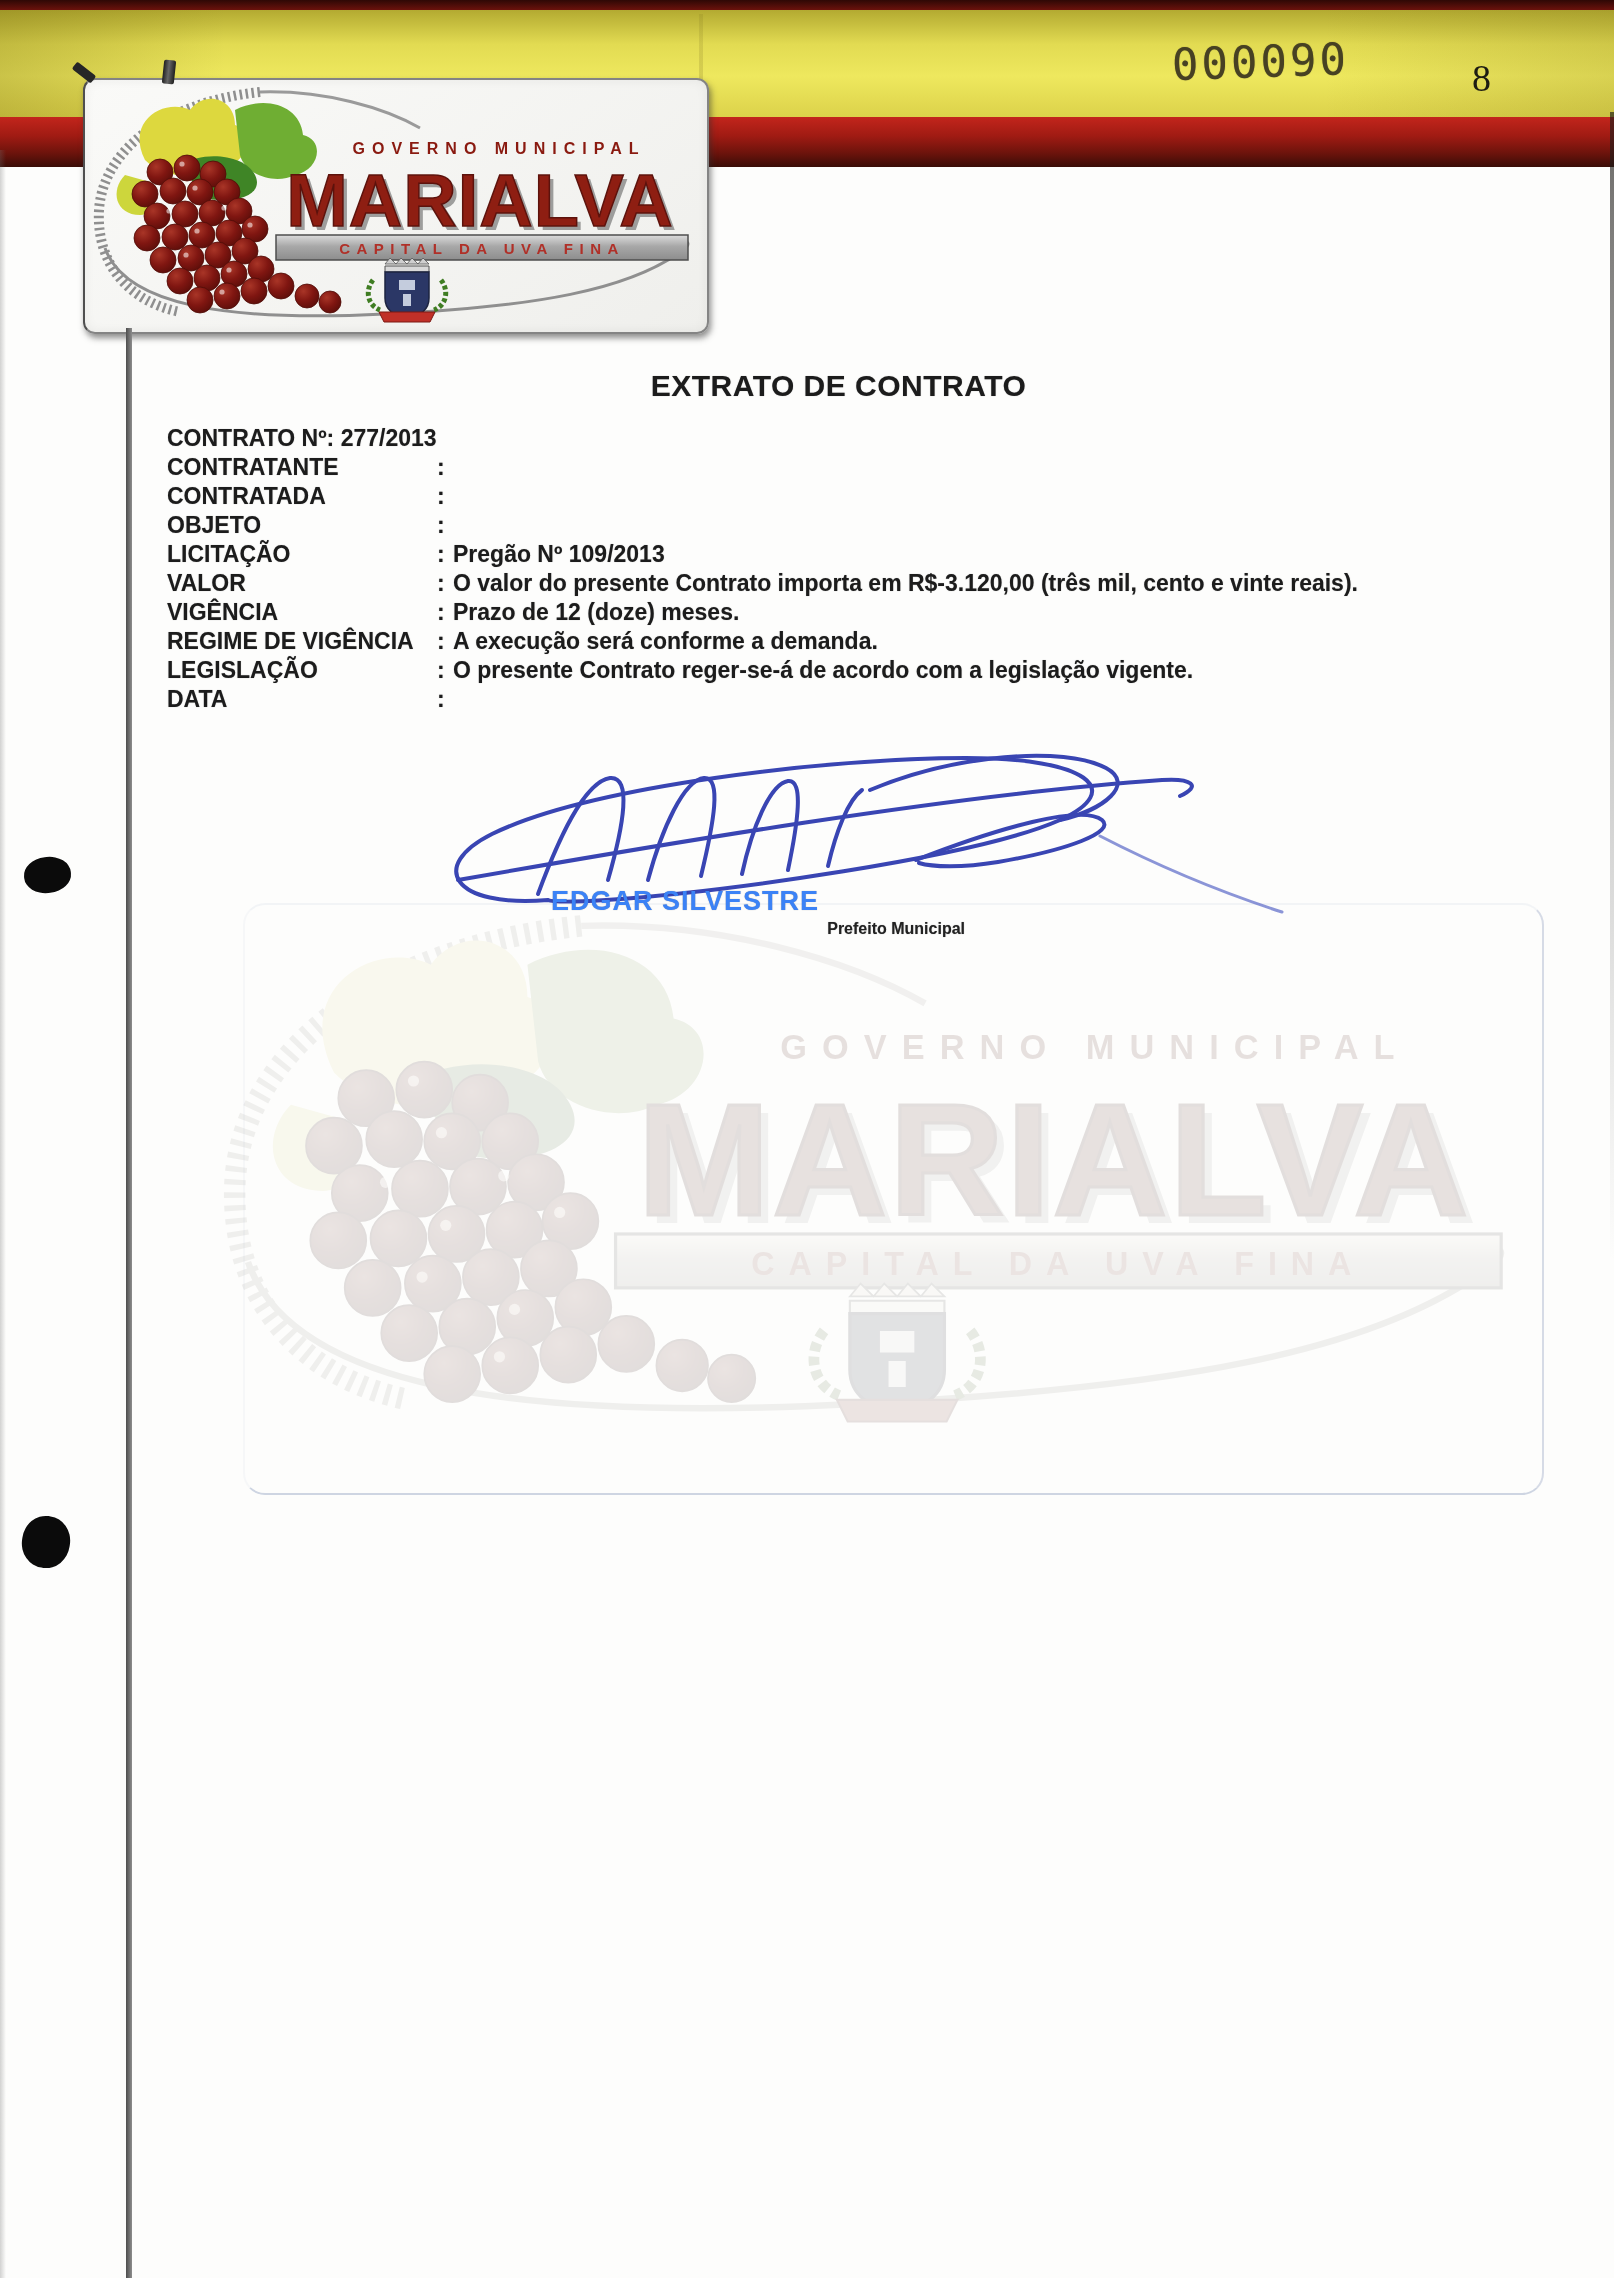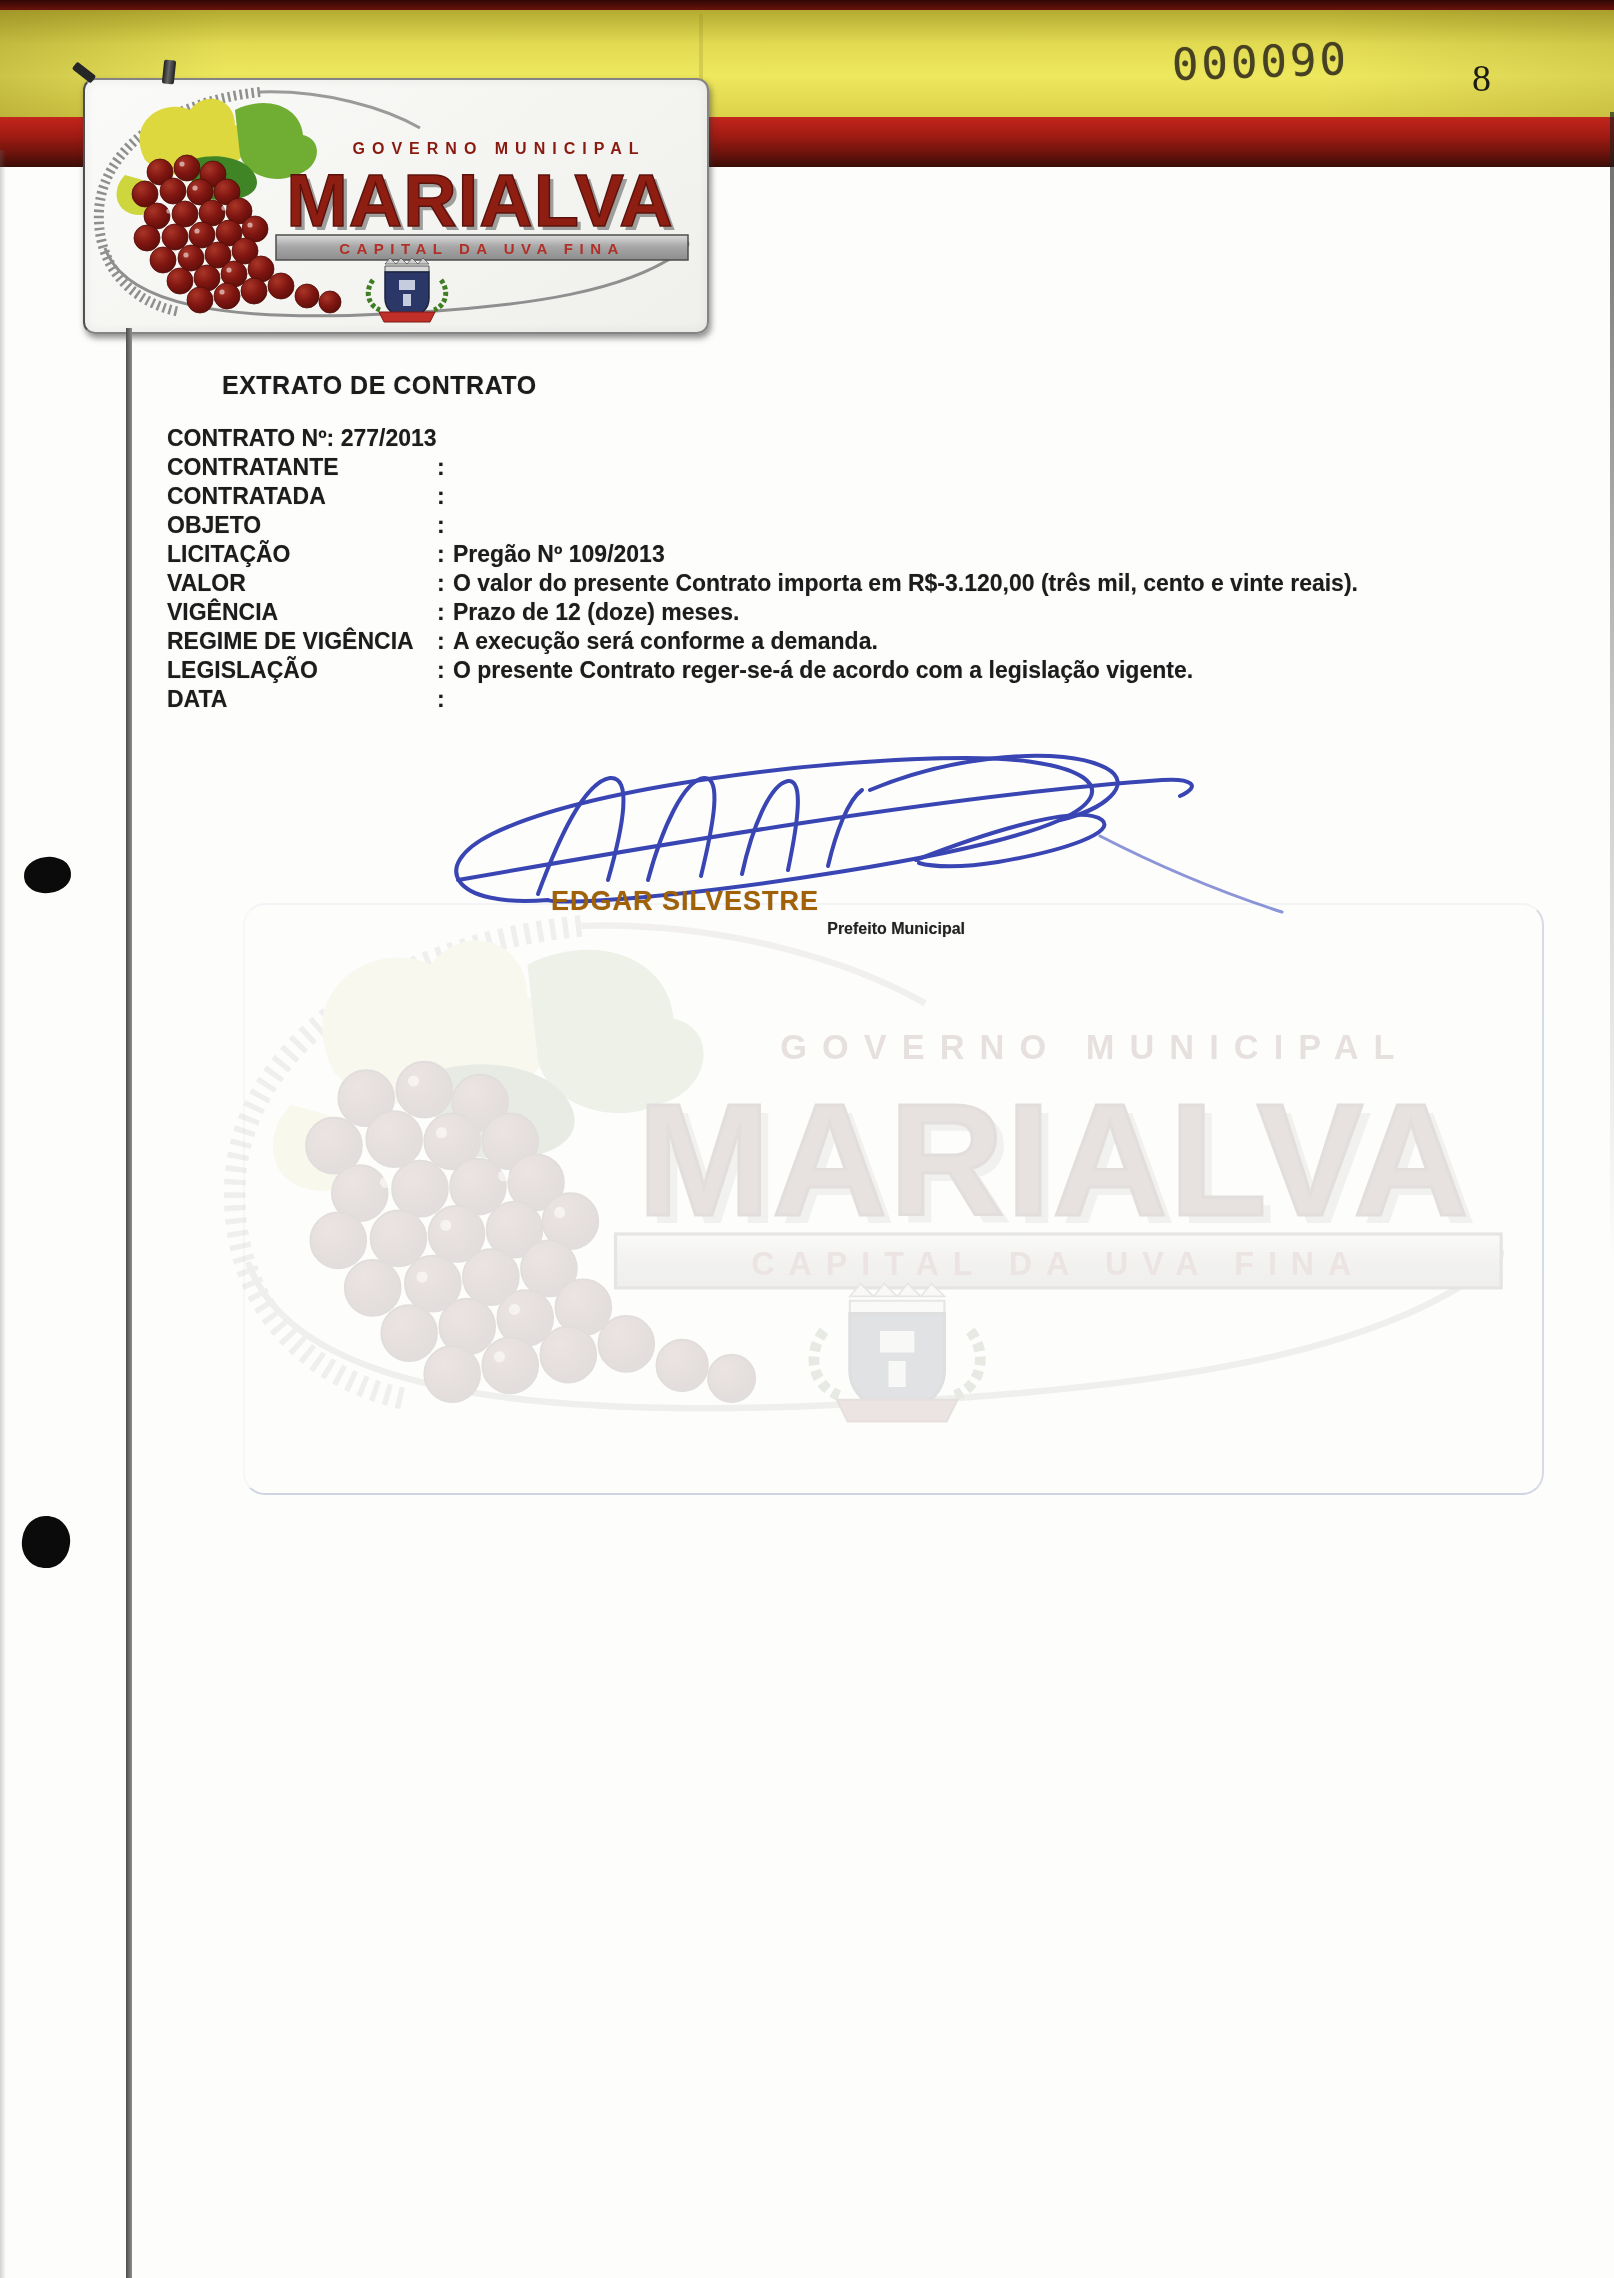--- a/index.html
+++ b/index.html
@@ -43,31 +43,31 @@
   
   .v-rule{position:absolute;left:126px;top:328px;width:6px;height:1950px;
     background:linear-gradient(to right,#4d4d4d,#8d8d8d);}
   .hole-punch{position:absolute;background:#0b0b0b;border-radius:48%;}
   .hole-punch.p1{left:24px;top:857px;width:47px;height:36px;transform:rotate(-6deg);}
   .hole-punch.p2{left:22px;top:1516px;width:48px;height:52px;transform:rotate(8deg);}
   
   .doc{position:absolute;left:167px;top:371px;width:1288px;color:var(--ink,#1c1c1c);
     font-weight:bold;font-size:23px;line-height:29px;
     text-shadow:0 0 1px rgba(25,25,25,.35);}
-  .doc-title{font-size:25px;letter-spacing:.5px;margin-left:55px;}
+  .doc-title{text-align:center;font-size:30px;letter-spacing:.5px;margin-left:55px;}
   .doc-body{margin-top:24px;}
   .row{display:flex;align-items:flex-start;}
   .lbl{flex:0 0 auto;min-width:270px;white-space:nowrap;}
   .sep{flex:0 0 16px;}
   .val{flex:1 1 auto;}
   .row.justify .val{text-align:justify;}
   
   .signature-svg{position:absolute;left:400px;top:728px;}
   .sig-name{position:absolute;left:405px;top:886px;width:560px;text-align:center;
-    font-weight:bold;font-size:27px;letter-spacing:1px;color:#a16207;
+    font-weight:bold;font-size:27px;letter-spacing:1px;color:#3b82f6;
     text-shadow:0 0 1px rgba(25,25,25,.4);}
   .sig-title{position:absolute;left:405px;top:920px;width:560px;text-align:right;
     font-weight:bold;font-size:16px;color:#222;text-shadow:0 0 1px rgba(25,25,25,.4);}
   
   .watermark{position:absolute;left:205px;top:900px;width:1337px;height:543px;
     filter:sepia(.28) saturate(.55) opacity(.14);pointer-events:none;}
   .wm-card{position:absolute;left:243px;top:903px;width:1297px;height:588px;
     border:2px solid;border-radius:22px;
     border-color:rgba(150,165,195,.10) rgba(150,165,195,.38) rgba(150,165,195,.45) rgba(150,165,195,.07);}
   .defs-hidden{position:absolute;width:0;height:0;overflow:hidden;}

